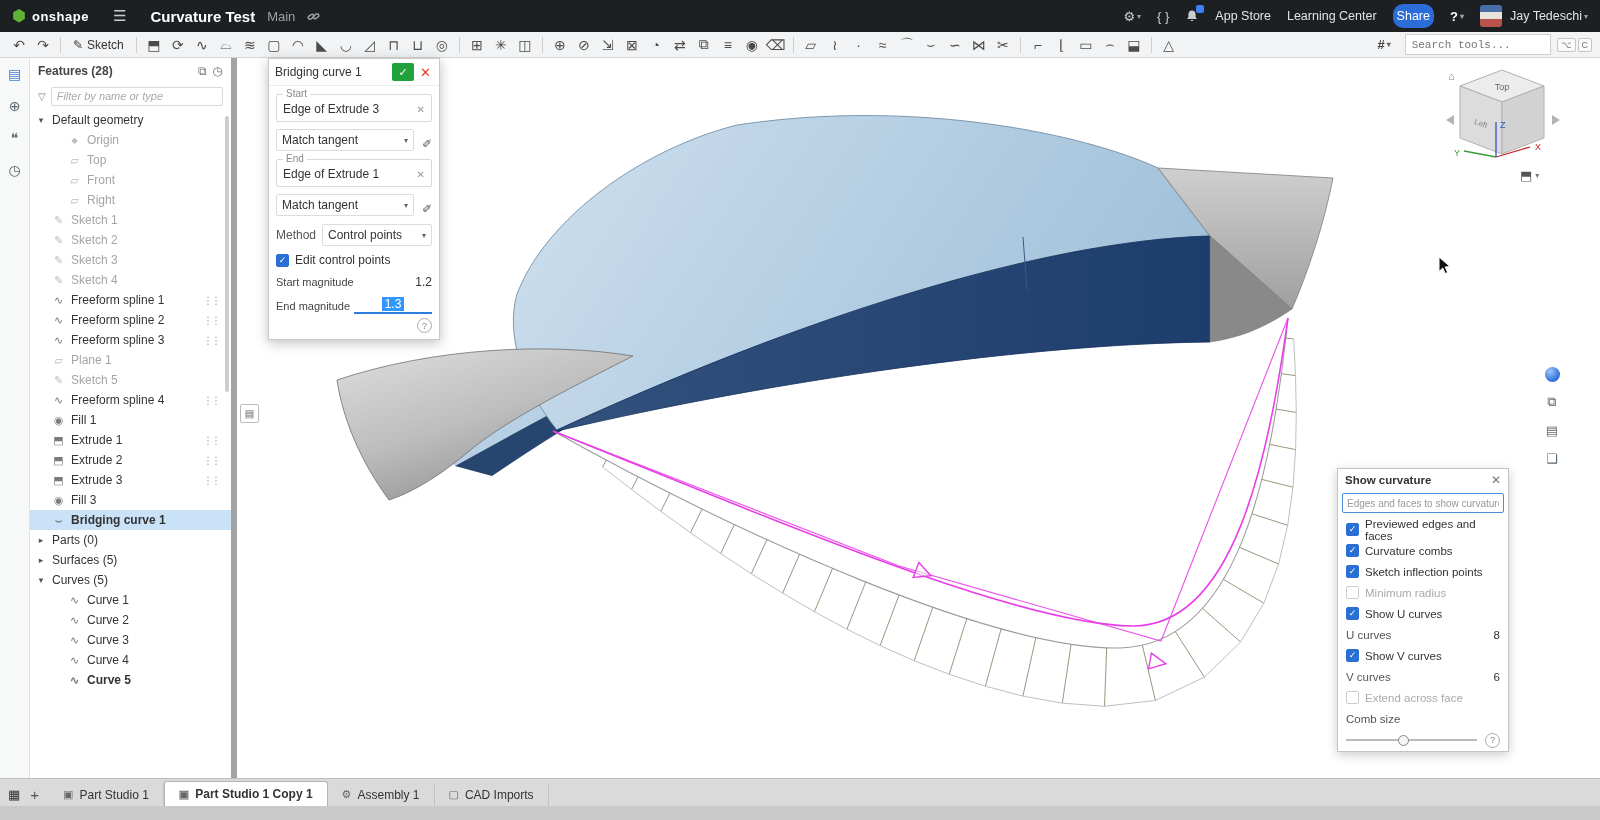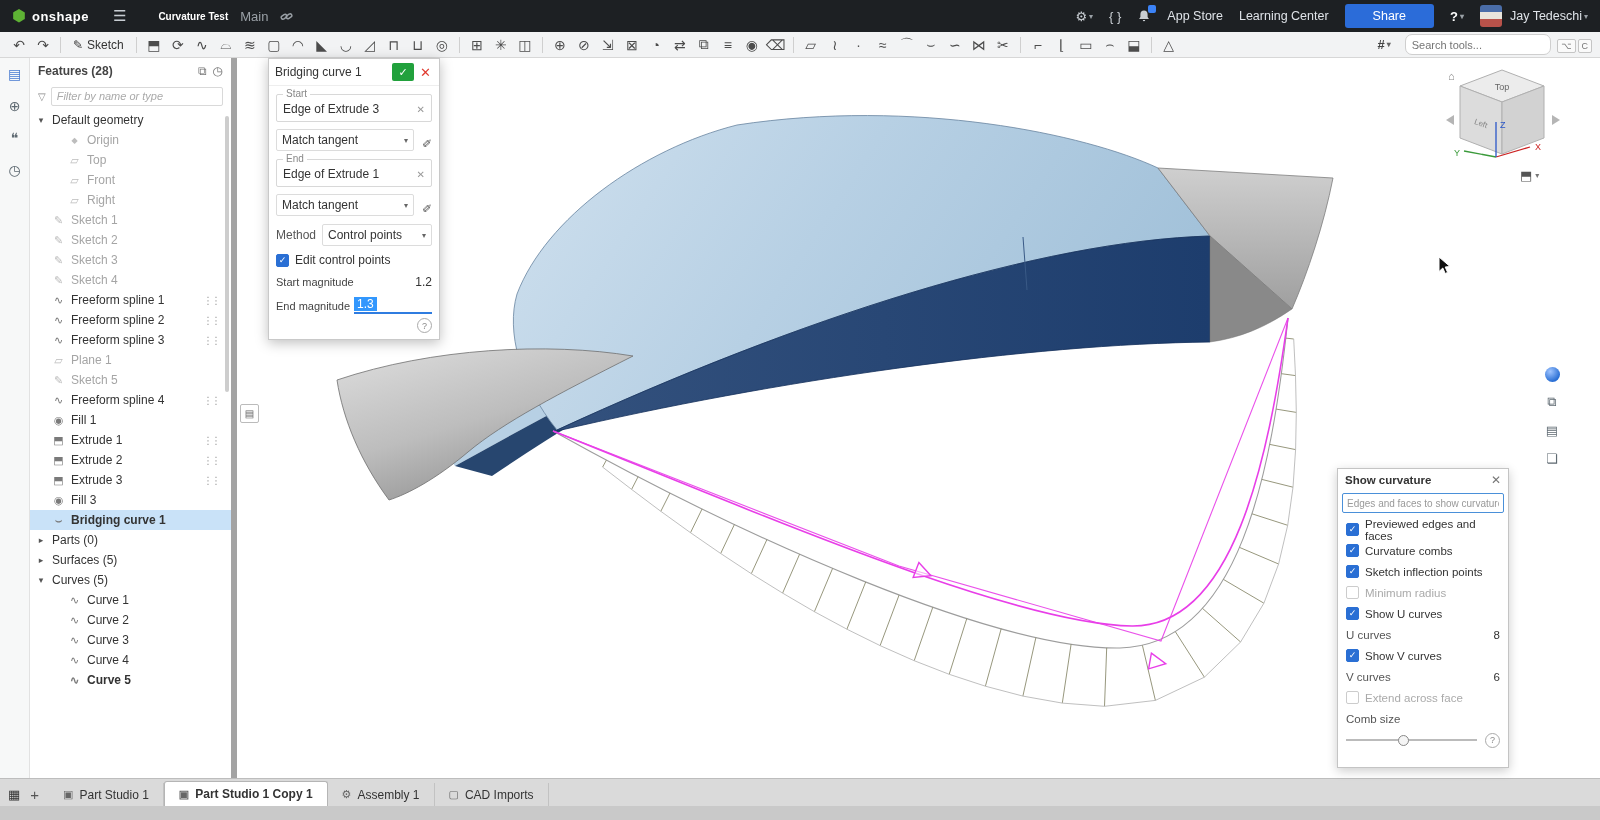--- a/index.html
+++ b/index.html
@@ -6,43 +6,43 @@
   body{width:1600px;height:820px;position:relative;overflow:hidden;background:#fff;
        font-family:"Liberation Sans",sans-serif;-webkit-font-smoothing:antialiased;color:#333}
   .abs{position:absolute}
   
   .top{position:absolute;left:0;top:0;width:1600px;height:32px;background:#1d2023;display:flex;
        align-items:center;padding:0 12px;box-sizing:border-box;gap:12px;color:#e8eaed;z-index:20}
   .logo{display:flex;align-items:center;gap:6px}
   .logo-mark{color:#5eb234;font-size:16px;line-height:1}
   .logo-word{font-size:13px;font-weight:bold;letter-spacing:.5px;color:#fff}
   .hamb{color:#c8cdd2;font-size:15px;margin-left:12px}
-  .doc-title{font-size:10px;font-weight:bold;color:#fff;margin-left:20px}
+  .doc-title{font-size:15px;font-weight:bold;color:#fff;margin-left:12px}
   .ws{font-size:13px;color:#9aa0a6}
   .top-ic{color:#c8cdd2;font-size:13px;display:flex;align-items:center;gap:2px}
   .top-right{margin-left:auto;display:flex;align-items:center;gap:16px}
   .top-link{font-size:12.5px;color:#dfe3e8}
-  .share-btn{background:#2b6cd9;color:#fff;font-size:12.5px;border:none;border-radius:3px;
-             padding:5px 28px;font-family:inherit}
+  .share-btn{background:#2b6cd9;color:#fff;font-size:12.5px;border:none;border-radius:10px;
+             padding:5px 4px;font-family:inherit}
   .bell-wrap{position:relative}
   .badge{position:absolute;top:-4px;right:-5px;width:8px;height:8px;background:#3b82f6;border-radius:2px}
   .avatar{width:22px;height:22px;border-radius:3px;
           background:linear-gradient(180deg,#4a6da8 34%,#e8e4dc 34% 62%,#b8524a 62%)}
   .caret{font-size:8px;color:#9aa0a6}
   
   .tb{position:absolute;left:0;top:32px;width:1600px;height:26px;background:#f2f3f4;
       border-bottom:1px solid #d7d7d7;display:flex;align-items:center;padding:0 8px;
       box-sizing:border-box;gap:2px;z-index:19}
   .tbi{width:22px;height:20px;display:flex;align-items:center;justify-content:center;
        font-size:14px;color:#4c4c4c;flex:none}
   .tdiv{width:1px;height:16px;background:#cfcfcf;margin:0 4px;flex:none}
   .sketch-btn{display:flex;align-items:center;gap:4px;font-size:12px;color:#333;padding:0 6px}
   .srch{margin-left:auto;display:flex;align-items:center;gap:8px}
-  .srch-box{width:132px;height:19px;background:#fff;border:1px solid #cfcfcf;border-radius:7px;
-            font-size:11px;color:#999;padding:0 6px;font-family:Liberation Sans, sans-serif}
+  .srch-box{width:132px;height:19px;background:#fff;border:1px solid #cfcfcf;border-radius:0;
+            font-size:11px;color:#999;padding:0 6px;font-family:Liberation Mono, monospace}
   kbd{display:inline-block;border:1px solid #c5c5c5;border-radius:2px;background:#fafafa;
       font-size:9px;color:#777;padding:1px 3px;font-family:inherit;margin-left:2px}
   .varbtn{font-size:13px;font-weight:bold;color:#444;display:flex;align-items:center;gap:2px;margin:0 6px}
   
   .rail{position:absolute;left:0;top:58px;width:30px;height:720px;background:#f7f8f8;
         border-right:1px solid #e2e2e2;display:flex;flex-direction:column;align-items:center;
         padding-top:8px;gap:16px;box-sizing:border-box;z-index:18}
   .rail span{font-size:14px;color:#5f6a72}
   .rail span:first-child{color:#4a7bd0}
   
@@ -92,27 +92,27 @@
   .picker{color:#555;font-size:12px}
   .meth{display:flex;align-items:center;gap:6px;margin-bottom:7px}
   .meth .ml{font-size:12px;color:#555}
   .cbrow{display:flex;align-items:center;gap:6px;margin-bottom:8px}
   .cb{width:11px;height:11px;border:1px solid #999;border-radius:2px;background:#fff;flex:none;
       display:flex;align-items:center;justify-content:center;font-size:9px;color:#fff;line-height:1}
   .cb.on{background:#2a6fd4;border-color:#2a6fd4}
   .magrow{display:flex;align-items:center;margin-bottom:8px}
   .magrow .lab{flex:1;font-size:11px;color:#444}
   .magrow .val{font-size:12px;color:#333}
-  .magline{width:78px;border-bottom:2px solid #2f7ce0;text-align:left;padding-bottom:1px}
+  .magline{width:78px;border-bottom:2px solid #2f7ce0;text-align:center;padding-bottom:1px}
   .selval{background:#3297fd;color:#fff;padding:0 3px}
   .help{width:13px;height:13px;border:1px solid #aaa;border-radius:50%;color:#888;font-size:9px;
         display:flex;align-items:center;justify-content:center;margin-left:auto}
   
   .curv{position:absolute;left:1337px;top:468px;width:170px;background:#fff;border:1px solid #c4c4c4;
-        box-shadow:0 3px 10px rgba(0,0,0,.2);z-index:21;font-size:11.5px;padding-bottom:16px}
+        box-shadow:0 3px 10px rgba(0,0,0,.2);z-index:21;font-size:11.5px;padding-bottom:0}
   .curv-h{height:22px;display:flex;align-items:center;padding:0 7px;gap:4px}
   .curv-t{flex:1;font-weight:bold;color:#333;font-size:11.5px}
   .curv-in{display:block;width:152px;margin:2px auto 6px;height:18px;border:1.5px solid #4a90d9;
            border-radius:2px;font-size:10px;color:#666;padding:0 4px;font-family:inherit}
   .curv-in::placeholder{color:#999}
   .crow{height:21px;display:flex;align-items:center;gap:6px;padding:0 8px}
   .crow .lb{flex:1;color:#333}
   .crow.dis .lb{color:#aaa}.crow.dis .cb{border-color:#ccc}
   .crow .vv{color:#333}
   .slider{height:22px;display:flex;align-items:center;gap:8px;padding:0 8px}

